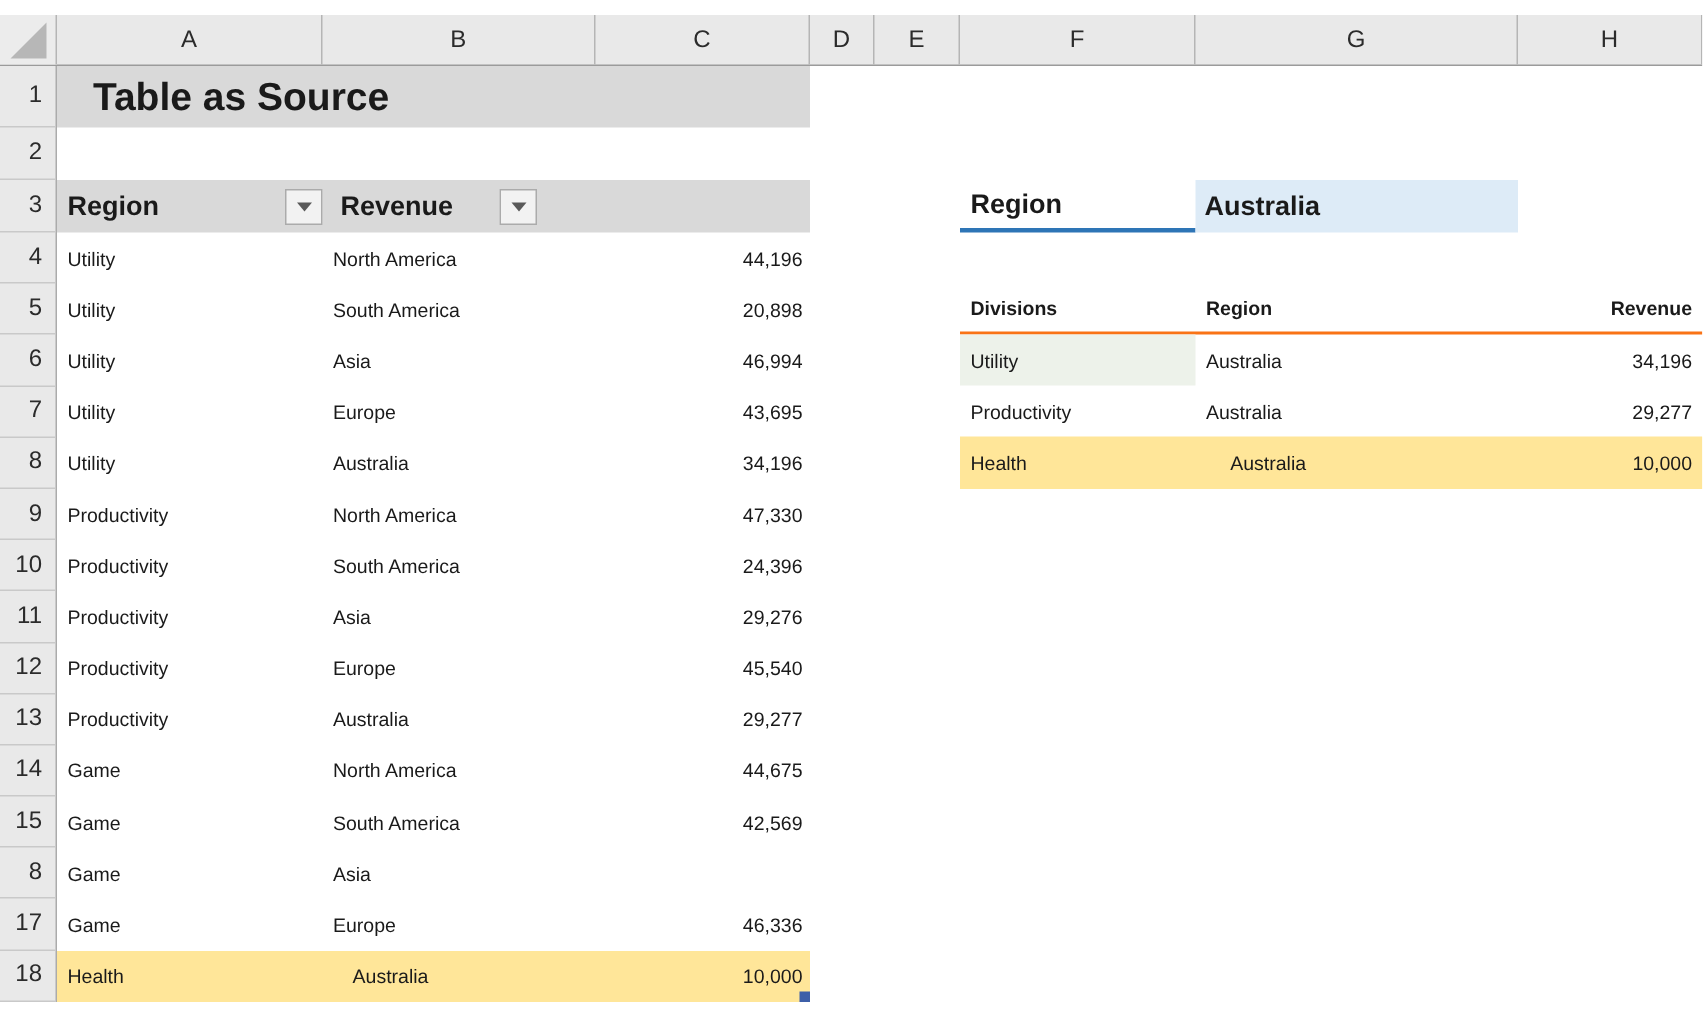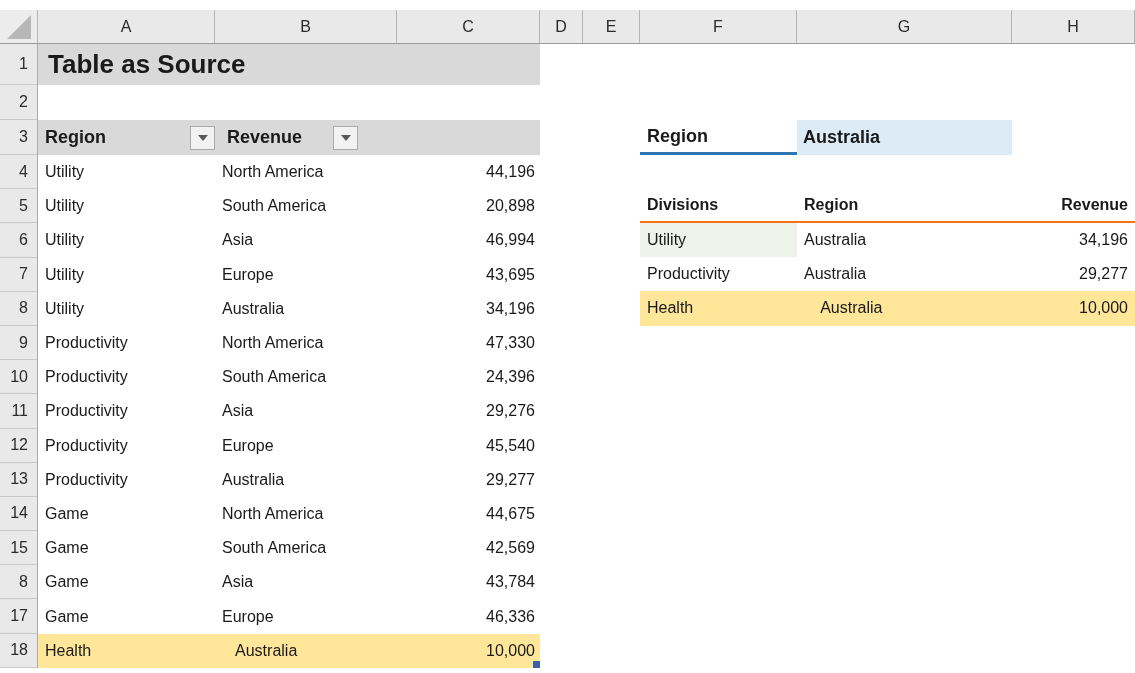--- a/index.html
+++ b/index.html
@@ -21,35 +21,35 @@
 
   
   .rowhdrs{position:absolute;left:0;top:44px;width:38px;background:#E9E9E9;
            border-right:1px solid #ababab;box-sizing:border-box;}
   .rh{box-sizing:border-box;border-bottom:1px solid #c9c9c9;display:flex;align-items:center;
       justify-content:flex-end;padding-right:9px;font-size:16px;color:#2b2b2b;}
   .h1{height:41px}.h2{height:35px}.h3{height:35px}.hs{height:34.2px}
 
   
   .title-band{position:absolute;left:38px;top:44px;width:502px;height:41px;background:#D9D9D9;
-              display:flex;align-items:center;padding-left:10px;box-sizing:border-box;
+              display:flex;align-items:center;padding-left:24px;box-sizing:border-box;
               font-weight:bold;font-size:26px;}
 
   
   .filter-row{position:absolute;left:38px;top:120px;width:502px;height:35px;display:flex;background:#D9D9D9;}
   .fcell{position:relative;display:flex;align-items:center;padding-left:7px;box-sizing:border-box;
          font-weight:bold;font-size:18px;}
   .fbtn{position:absolute;right:5px;top:50%;transform:translateY(-50%);width:25px;height:24px;
         background:#F2F2F2;border:1px solid #ABABAB;box-sizing:border-box;
         display:flex;align-items:center;justify-content:center;cursor:pointer;}
   .farrow{width:0;height:0;border-top:6px solid #595959;
           border-left:5px solid transparent;border-right:5px solid transparent;}
 
   
-  .cell{display:flex;align-items:center;padding-left:7px;box-sizing:border-box;font-size:16px;
+  .cell{display:flex;align-items:center;padding-left:7px;box-sizing:border-box;font-size:13px;
         white-space:nowrap;overflow:hidden;}
   .num{justify-content:flex-end;padding-right:5px;padding-left:0;}
   .lbody{position:absolute;left:38px;top:155px;width:502px;}
   .lrow{display:flex;height:34.2px;}
   .hl{background:#FFE699;gap:44px;}
 
   
   .lookup-label{position:absolute;left:640px;top:120px;width:157px;height:35px;box-sizing:border-box;
                 border-bottom:3px solid #2E75B6;display:flex;align-items:center;padding-left:7px;
                 font-weight:bold;font-size:18px;}
@@ -183,21 +183,20 @@
       <div class="cell w-c num">44,675</div>
     </div>
     <div class="lrow">
       <div class="cell w-a">Game</div>
       <div class="cell w-b">South America</div>
       <div class="cell w-c num">42,569</div>
     </div>
     <div class="lrow">
       <div class="cell w-a">Game</div>
       <div class="cell w-b">Asia</div>
-      <div class="cell w-c num">43,784</div>
     </div>
     <div class="lrow">
       <div class="cell w-a">Game</div>
       <div class="cell w-b">Europe</div>
       <div class="cell w-c num">46,336</div>
     </div>
     <div class="lrow hl">
       <div class="cell w-a">Health</div>
       <div class="cell w-b">Australia</div>
       <div class="cell w-c num">10,000</div>

